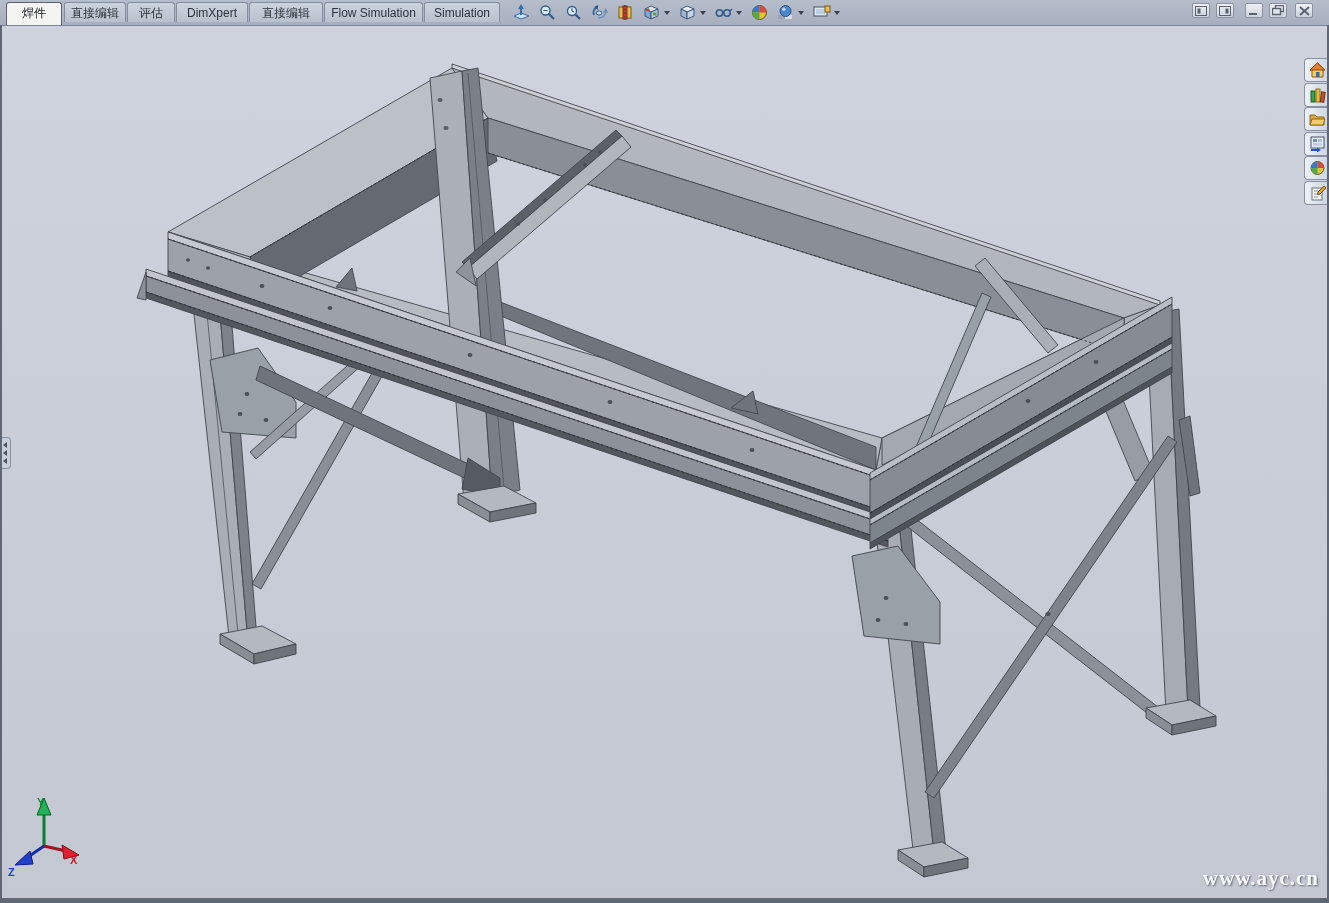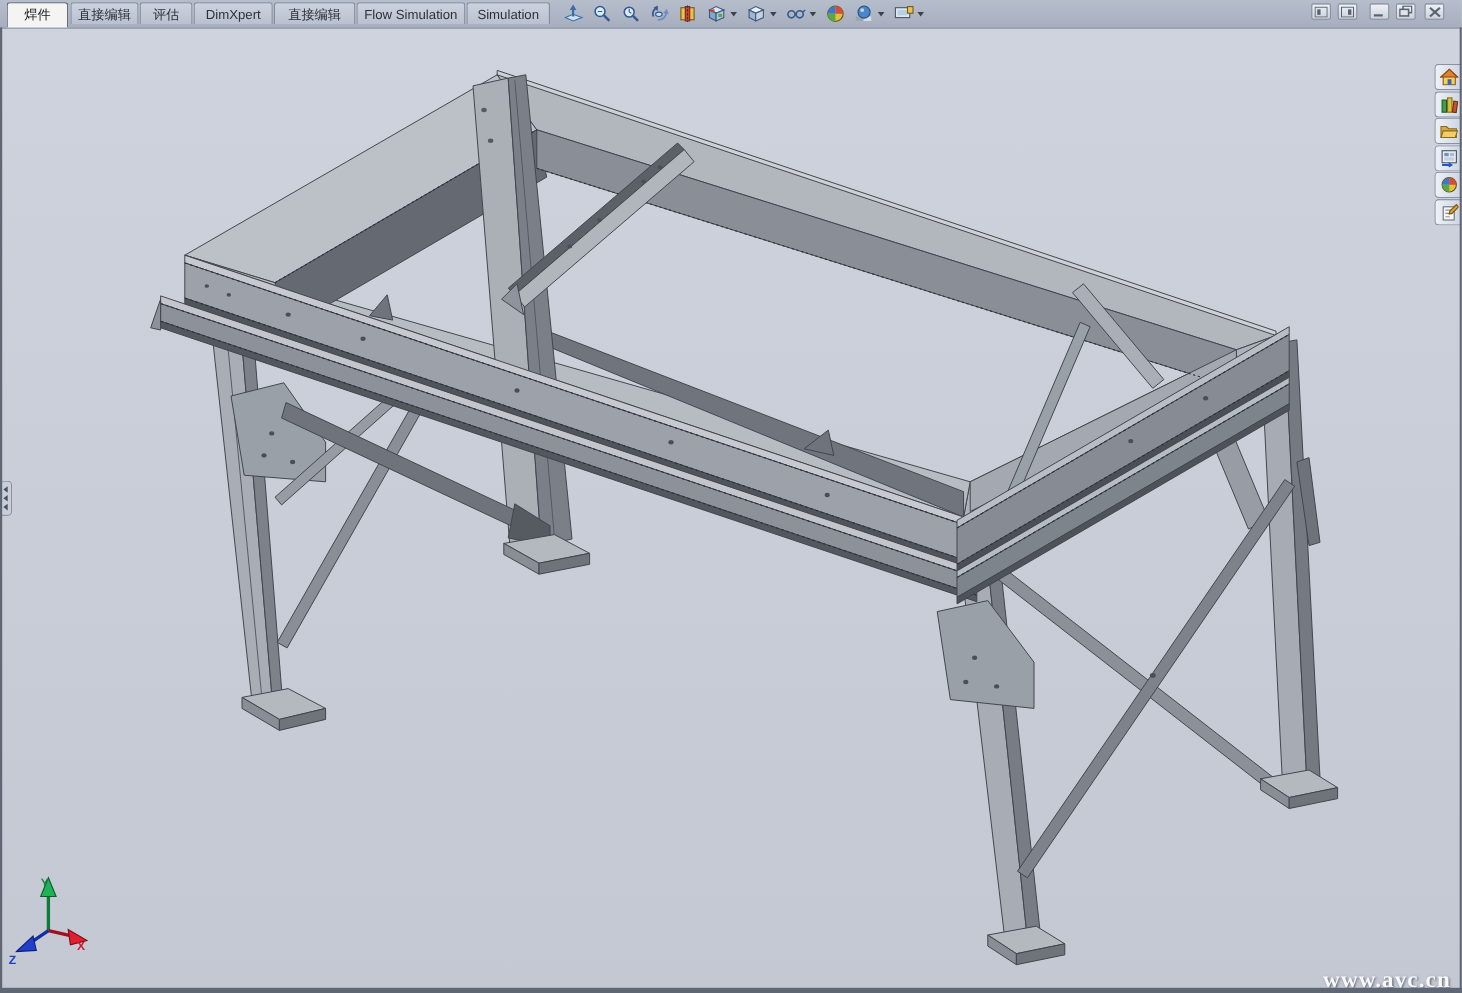--- a/index.html
+++ b/index.html
@@ -26,21 +26,21 @@
   .taskbtn{position:absolute;right:0;width:25px;height:24px;border:1px solid #8a92a2;border-right:none;
            border-radius:4px 0 0 4px;background:linear-gradient(90deg,#eef2f8,#ccd4e0);
            box-sizing:border-box;display:flex;align-items:center;justify-content:center;z-index:20;}
   
   #leftpane{position:absolute;left:0;top:437px;width:11px;height:32px;background:#c9cfda;
             border:1px solid #8a92a2;border-left:none;border-radius:0 4px 4px 0;box-sizing:border-box;
             display:flex;flex-direction:column;align-items:center;justify-content:center;gap:2px;z-index:20;}
   .larrow{width:0;height:0;border-top:3px solid transparent;border-bottom:3px solid transparent;
           border-right:4px solid #4a5260;}
   
-  #watermark{position:absolute;right:10px;bottom:0;font-family:"Liberation Serif","DejaVu Serif",serif;
+  #watermark{position:absolute;right:10px;bottom:12px;font-family:"Liberation Serif","DejaVu Serif",serif;
              font-weight:bold;font-size:21px;letter-spacing:1px;color:#f8f9fb;
              text-shadow:1px 1px 2px rgba(84,90,104,.9);z-index:10;}
   
   .edge{position:absolute;background:#5f6775;z-index:40;}
   #model-svg{position:absolute;left:0;top:0;z-index:1;}
 </style>
 </head>
 <body>
 
 <div id="app">

